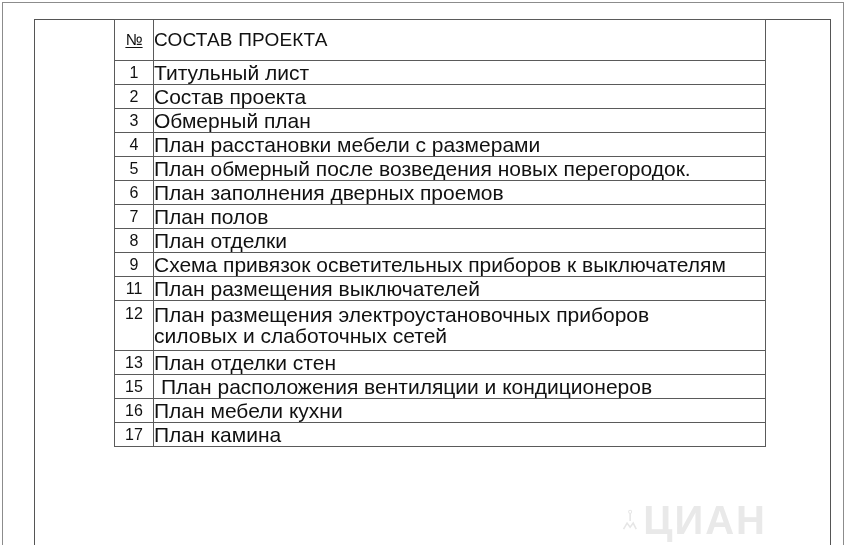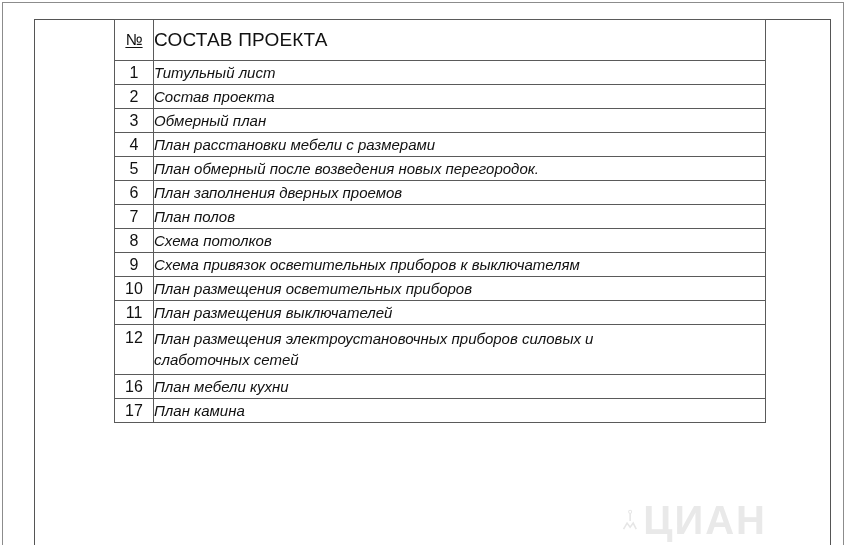--- a/index.html
+++ b/index.html
@@ -20,21 +20,21 @@
     border-collapse:collapse; table-layout:fixed;
   }
   table.contents td, table.contents th {
     border:1px solid #5a5a5a; padding:0; font-weight:normal; vertical-align:middle;
   }
   table.contents col.num { width:39px; }
   th.num-head { height:40px; font-size:16px; text-align:center; }
   th.num-head span { text-decoration:underline; text-underline-offset:2px; }
   th.title-head { font-size:19px; text-align:left; padding-left:175px; letter-spacing:0.2px; }
   td.num { text-align:center; font-size:16px; }
-  td.name { font-size:15px; padding-left:5px; line-height:21px;font-style:italic; }
+  td.name { font-size:21px; padding-left:5px; line-height:21px; }
   tr.r { height:24px; }
   tr.r-tall { height:50px;padding-left:23px; }
   tr.r-tall td.num { vertical-align:top; padding-top:4px; }
   tr.r-tall td.name { vertical-align:top; padding-top:3px; }
   .watermark {
     position:absolute; left:622px; top:496px; width:145px; height:48px;
     color:#e9e9e9; font-size:40px; font-weight:bold; letter-spacing:2px;
     display:flex; align-items:center; gap:6px;
   }
   .watermark .wm-icon { width:30px; height:44px; }
@@ -80,37 +80,41 @@
     <tr class="r">
         <td class="num">6</td>
         <td class="name">План заполнения дверных проемов</td>
       </tr>
     <tr class="r">
         <td class="num">7</td>
         <td class="name">План полов</td>
       </tr>
     <tr class="r">
         <td class="num">8</td>
-        <td class="name">Схема потолков</td>
+        <td class="name">План отделки</td>
       </tr>
     <tr class="r">
         <td class="num">9</td>
         <td class="name">Схема привязок  осветительных приборов к выключателям</td>
-      </tr>
-    <tr class="r">
-        <td class="num">10</td>
-        <td class="name">План размещения  осветительных приборов</td>
       </tr>
     <tr class="r">
         <td class="num">11</td>
         <td class="name">План размещения выключателей</td>
       </tr>
     <tr class="r-tall">
         <td class="num">12</td>
         <td class="name" style="padding-right:100px;margin-left:27px;">План размещения электроустановочных приборов  силовых и слаботочных сетей</td>
+      </tr>
+    <tr class="r">
+        <td class="num">13</td>
+        <td class="name">План отделки стен</td>
+      </tr>
+    <tr class="r">
+        <td class="num">15</td>
+        <td class="name" style="padding-left:7px;">План расположения вентиляции и кондиционеров</td>
       </tr>
     <tr class="r">
         <td class="num">16</td>
         <td class="name">План мебели кухни</td>
       </tr>
     <tr class="r">
         <td class="num">17</td>
         <td class="name">План камина</td>
       </tr>
   </tbody>

